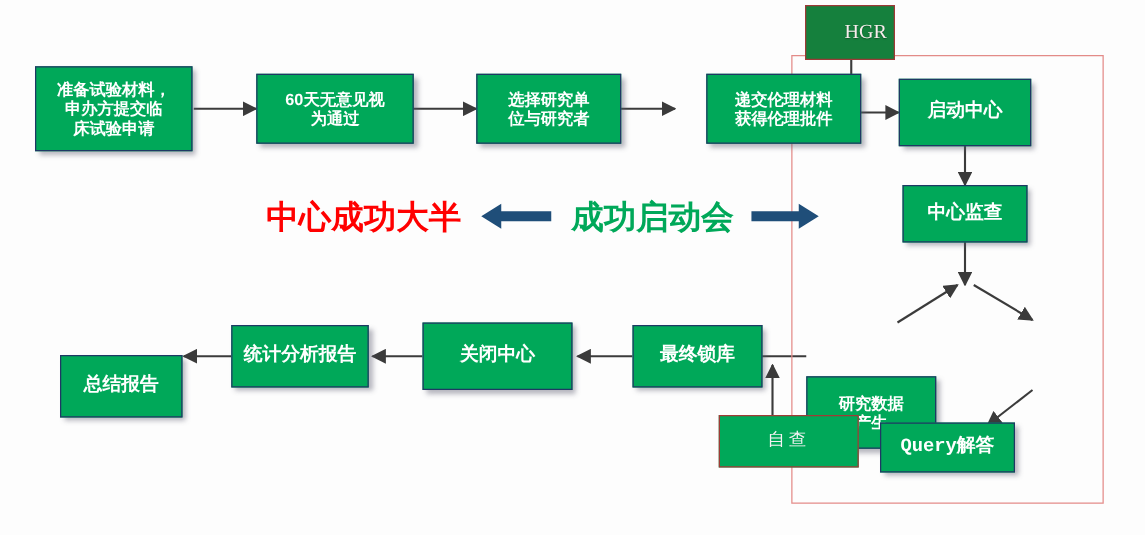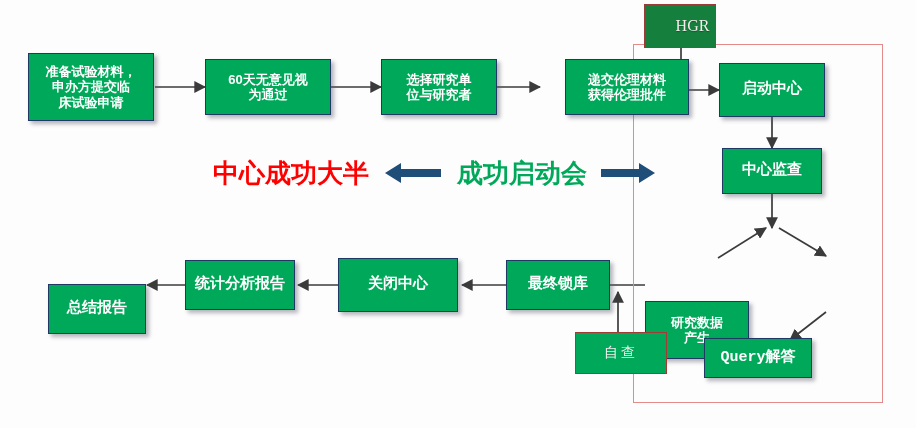--- a/index.html
+++ b/index.html
@@ -167,21 +167,21 @@
       <path d="M 54 13 L 38 3 L 38 9 L 0 9 L 0 17 L 38 17 L 38 23 Z" fill="#1f4e79"></path>
     </svg>
   </div>
 
   <div class="node green small" style="left:645px;top:256px;width:104px;height:58px;margin-top:45px;">研究数据
 产生</div>
 
 
   <div class="node green lg" style="left:704px;top:338px;width:108px;height:40px;">Query解答</div>
 
-  <div class="node green-redborder" style="left:575px;top:332px;width:92px;height:42px;">自查</div>
+  <div class="node green-redborder" style="left:575px;top:332px;width:112px;height:42px;">自查</div>
 
   <div class="node green lg" style="left:506px;top:260px;width:104px;height:50px;">最终锁库</div>
 
   <div class="node green lg" style="left:338px;top:258px;width:120px;height:54px;">关闭中心</div>
 
   <div class="node green lg" style="left:185px;top:260px;width:110px;height:50px;">统计分析报告</div>
 
   <div class="node green lg" style="left:48px;top:260px;width:98px;height:50px;margin-top:24px;">总结报告</div>
 
 </div>

